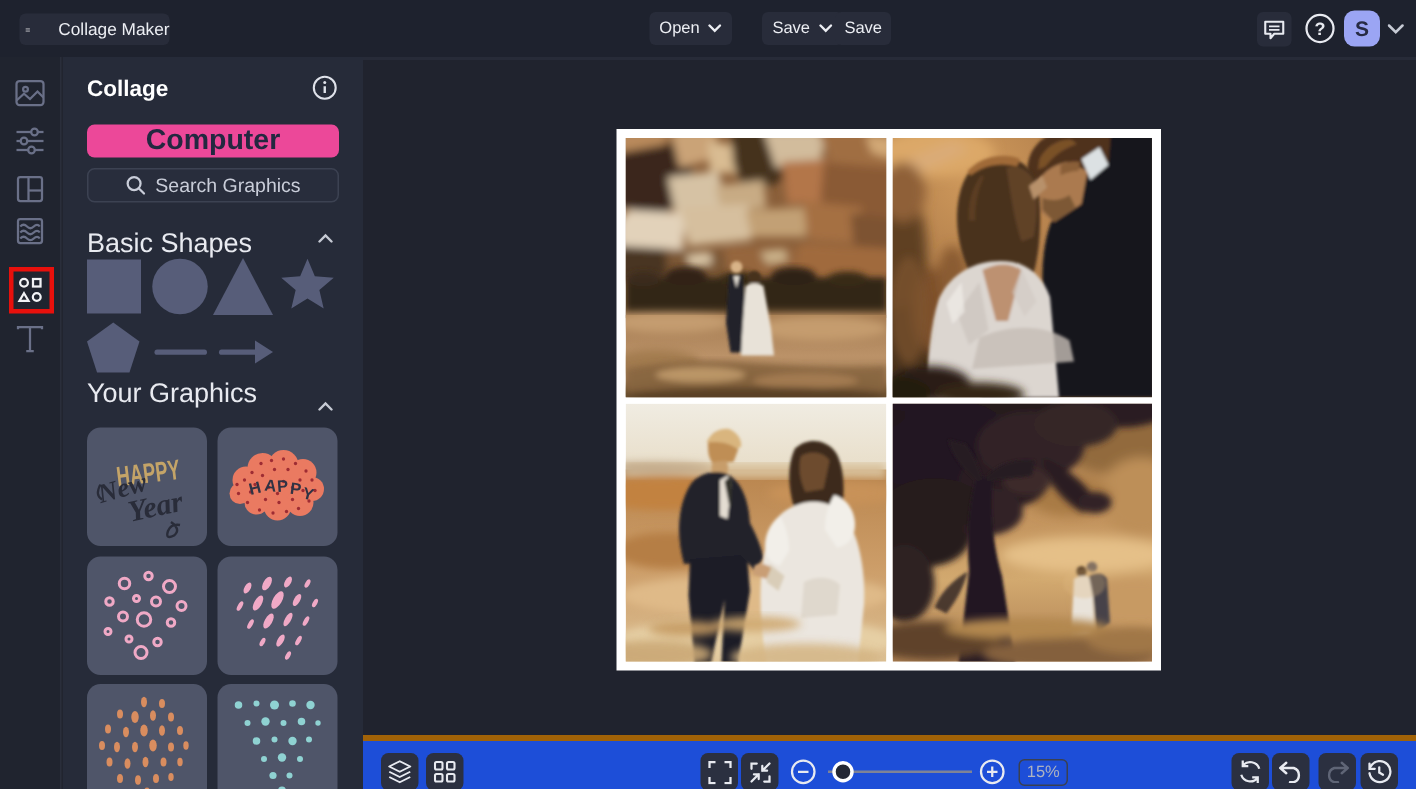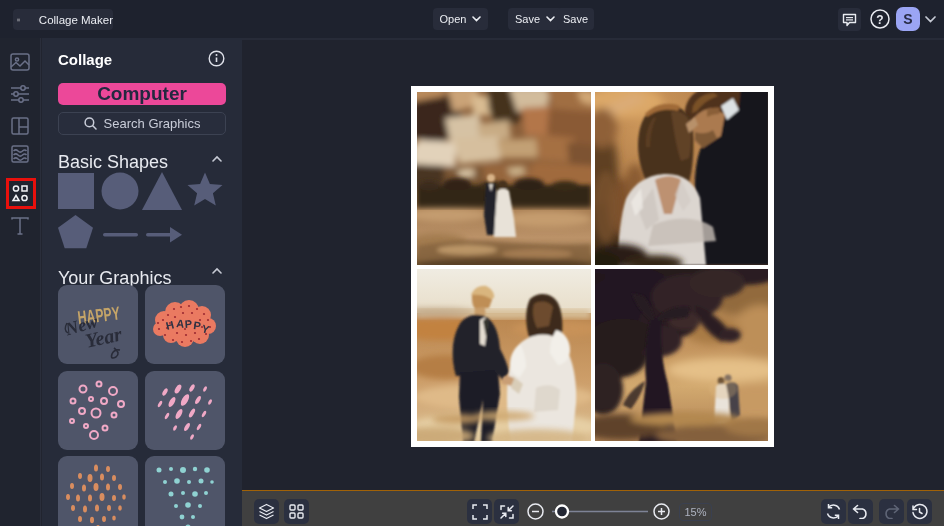--- a/index.html
+++ b/index.html
@@ -38,22 +38,22 @@
   .chev { position:absolute; left:170px; width:10px; height:8px; }
   
   .thumb { position:absolute; width:80px; height:79px; border-radius:9px; background:#4f5569; }
   
   #canvas { position:absolute; left:242px; top:38px; width:702px; height:452px; background:#20232e; border-top:2px solid #272b38; }
   #collage { position:absolute; left:169px; top:46px; width:363px; height:361px; background:#fff;
     display:grid; grid-template-columns:1fr 1fr; grid-template-rows:1fr 1fr; gap:4px; padding:6px; }
   #collage > div { overflow:hidden; position:relative; }
   #collage svg { position:absolute; left:0; top:0; }
   
-  #botbar { position:absolute; left:242px; top:490px; width:702px; height:36px; background:#404040;
-    border-top:1px solid #a16207; }
+  #botbar { position:absolute; left:242px; top:490px; width:702px; height:36px; background:#1d4ed8;
+    border-top:4px solid #a16207; }
   .bbtn { position:absolute; top:8px; width:25px; height:25px; background:#2b3040; border-radius:5px;
     display:flex; align-items:center; justify-content:center; }
   .bico { position:absolute; top:8px; width:25px; height:25px;
     display:flex; align-items:center; justify-content:center; }
   #zoomlabel { position:absolute; left:437px; top:12px; width:33px; height:18px;
     border:1px solid #3a4050; border-radius:4px; color:#aeb3c0; font-size:11px;
     display:flex; align-items:center; justify-content:center; }
 </style>
 </head>
 <body>
@@ -173,21 +173,21 @@
       <circle cx="62" cy="20" r="18.5"></circle>
       <path d="M104 1l20 38h-40z"></path>
       <path d="M147 1.5l4.9 11.6 12.6 1-9.6 8.2 2.9 12.3-10.8-6.6-10.8 6.6 2.9-12.3-9.6-8.2 12.6-1z"></path>
       <path d="M17.5 44l17.5 12.7-6.7 20.6H6.7L0 56.7z"></path>
       <rect x="45" y="62" width="35" height="3.5" rx="1.75"></rect>
       <rect x="88" y="62" width="27" height="3.5" rx="1.75"></rect>
       <path d="M112 56l12 7.7-12 7.7z"></path>
     </g>
   </svg>
 
-  <div class="sechead" style="top:230px">Your Graphics</div>
+  <div class="sechead" style="top:214px">Your Graphics</div>
   <svg class="chev" style="top:229px" viewBox="0 0 10 8">
       <path d="M1 6l4-4 4 4" stroke="#c6cad4" stroke-width="1.6" fill="none" stroke-linecap="round"></path>
     </svg>
 
   <div class="thumb" style="left:16px;top:247px" id="th1"><svg width="80" height="79" viewBox="0 0 80 79">
     <text x="45" y="31" text-anchor="middle" font-family="Liberation Sans" font-weight="bold" font-size="15" fill="#c4a468" transform="rotate(-7 45 31) scale(0.82,1.25)" style="transform-origin:45px 31px">HAPPY</text>
     <g fill="#292c39" font-family="Liberation Serif" font-style="italic" font-weight="bold">
       <text x="25" y="46" text-anchor="middle" font-size="18" transform="rotate(-16 25 46)">New</text>
       <text x="47" y="59" text-anchor="middle" font-size="20" transform="rotate(-12 47 59)">Year</text>
       <path d="M56 63 q7 5 2 9 q-6 3 -4 -3 q2 -5 8 -4" stroke="#292c39" stroke-width="1.6" fill="none"></path>

